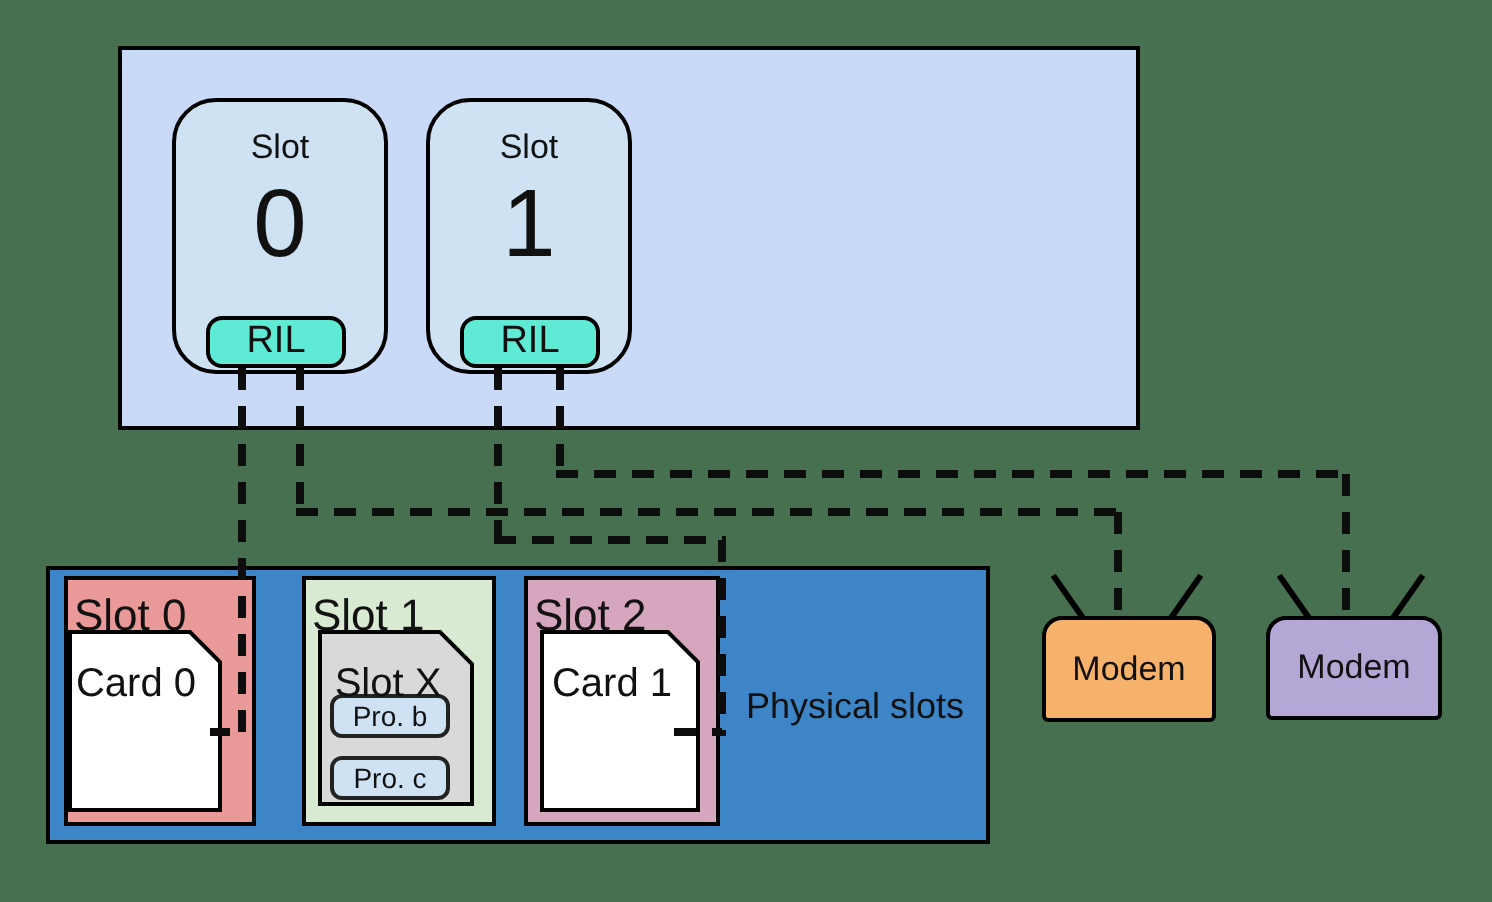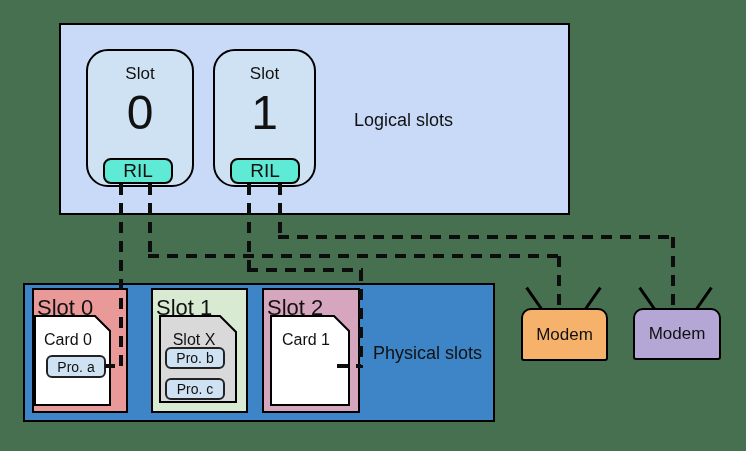--- a/index.html
+++ b/index.html
@@ -25,21 +25,21 @@
 
   
   .physical-box{left:23px;top:283px;width:472px;height:139px;background:#3d85c6;
                 border:2px solid #000;z-index:1;}
   .pslot{top:288px;width:96px;height:125px;border:2px solid #000;z-index:2;}
   .pslot.p0{left:32px;background:#ea9999;}
   .pslot.p1{left:151px;width:97px;background:#d9ead3;}
   .pslot.p2{left:262px;width:98px;background:#d5a6bd;}
   .pslot-label{top:295px;font-size:22px;z-index:5;white-space:nowrap;}
   .card-svg{z-index:3;}
-  .card-label{top:331px;font-size:16px;text-align:center;z-index:5;white-space:nowrap;}
+  .card-label{top:331px;font-size:20px;text-align:center;z-index:5;white-space:nowrap;}
   .pro{width:60px;height:23px;background:#cfe2f3;border:2px solid #222;border-radius:6px;
        display:flex;align-items:center;justify-content:center;font-size:14px;z-index:4;}
 
   
   .modem{width:87px;height:53px;border:2px solid #000;border-radius:10px 10px 3px 3px;
          display:flex;align-items:center;justify-content:center;font-size:17px;z-index:5;}
   .modem.m0{left:521px;top:308px;background:#f6b26b;}
   .modem.m1{left:633px;top:308px;width:88px;height:52px;background:#b4a7d6;}
   .antenna{width:3px;height:26px;background:#000;transform-origin:50% 100%;z-index:4;}
 
@@ -58,21 +58,20 @@
   <div class="abs lslot s0"></div>
   <div class="abs lslot-title" style="left:86px;width:108px;">Slot</div>
   <div class="abs lslot-num" style="left:86px;width:108px;">0</div>
   <div class="abs ril" style="left:103px;">RIL</div>
 
   <div class="abs lslot s1"></div>
   <div class="abs lslot-title" style="left:213px;width:103px;">Slot</div>
   <div class="abs lslot-num" style="left:213px;width:103px;">1</div>
   <div class="abs ril" style="left:230px;">RIL</div>
 
-  <div class="abs section-label" style="left:354px;top:110px;">Logical slots</div>
 
   <div class="abs dash-v" style="left:119px;top:184px;height:184px;"></div>
   <div class="abs solid-h" style="left:105px;top:364px;width:10px;"></div>
 
   <div class="abs dash-v" style="left:148px;top:184px;height:72px;"></div>
   <div class="abs dash-h" style="left:148px;top:254px;width:413px;"></div>
   <div class="abs dash-v" style="left:557px;top:256px;height:53px;"></div>
 
   <div class="abs dash-v" style="left:247px;top:184px;height:86px;"></div>
   <div class="abs dash-h" style="left:247px;top:268px;width:116px;"></div>
@@ -85,21 +84,20 @@
   <div class="abs dash-v" style="left:671px;top:237px;height:72px;"></div>
 
   <div class="abs physical-box"></div>
 
   <div class="abs pslot p0"></div>
   <div class="abs pslot-label" style="left:37px;">Slot 0</div>
   <svg class="abs card-svg" style="left:34px;top:315px;" width="77" height="91" viewBox="0 0 77 91">
     <path d="M1 1 H61 L76 16 V90 H1 Z" fill="#ffffff" stroke="#000" stroke-width="2"></path>
   </svg>
   <div class="abs card-label" style="left:36px;width:64px;">Card 0</div>
-  <div class="abs pro" style="left:46px;top:355px;">Pro. a</div>
 
   <div class="abs pslot p1"></div>
   <div class="abs pslot-label" style="left:156px;">Slot 1</div>
   <svg class="abs card-svg" style="left:159px;top:315px;" width="78" height="88" viewBox="0 0 78 88">
     <path d="M1 1 H61 L77 17 V87 H1 Z" fill="#d9d9d9" stroke="#000" stroke-width="2"></path>
   </svg>
   <div class="abs card-label" style="left:161px;width:66px;">Slot X</div>
   <div class="abs pro" style="left:165px;top:347px;height:22px;">Pro. b</div>
   <div class="abs pro" style="left:165px;top:378px;height:22px;">Pro. c</div>
 

